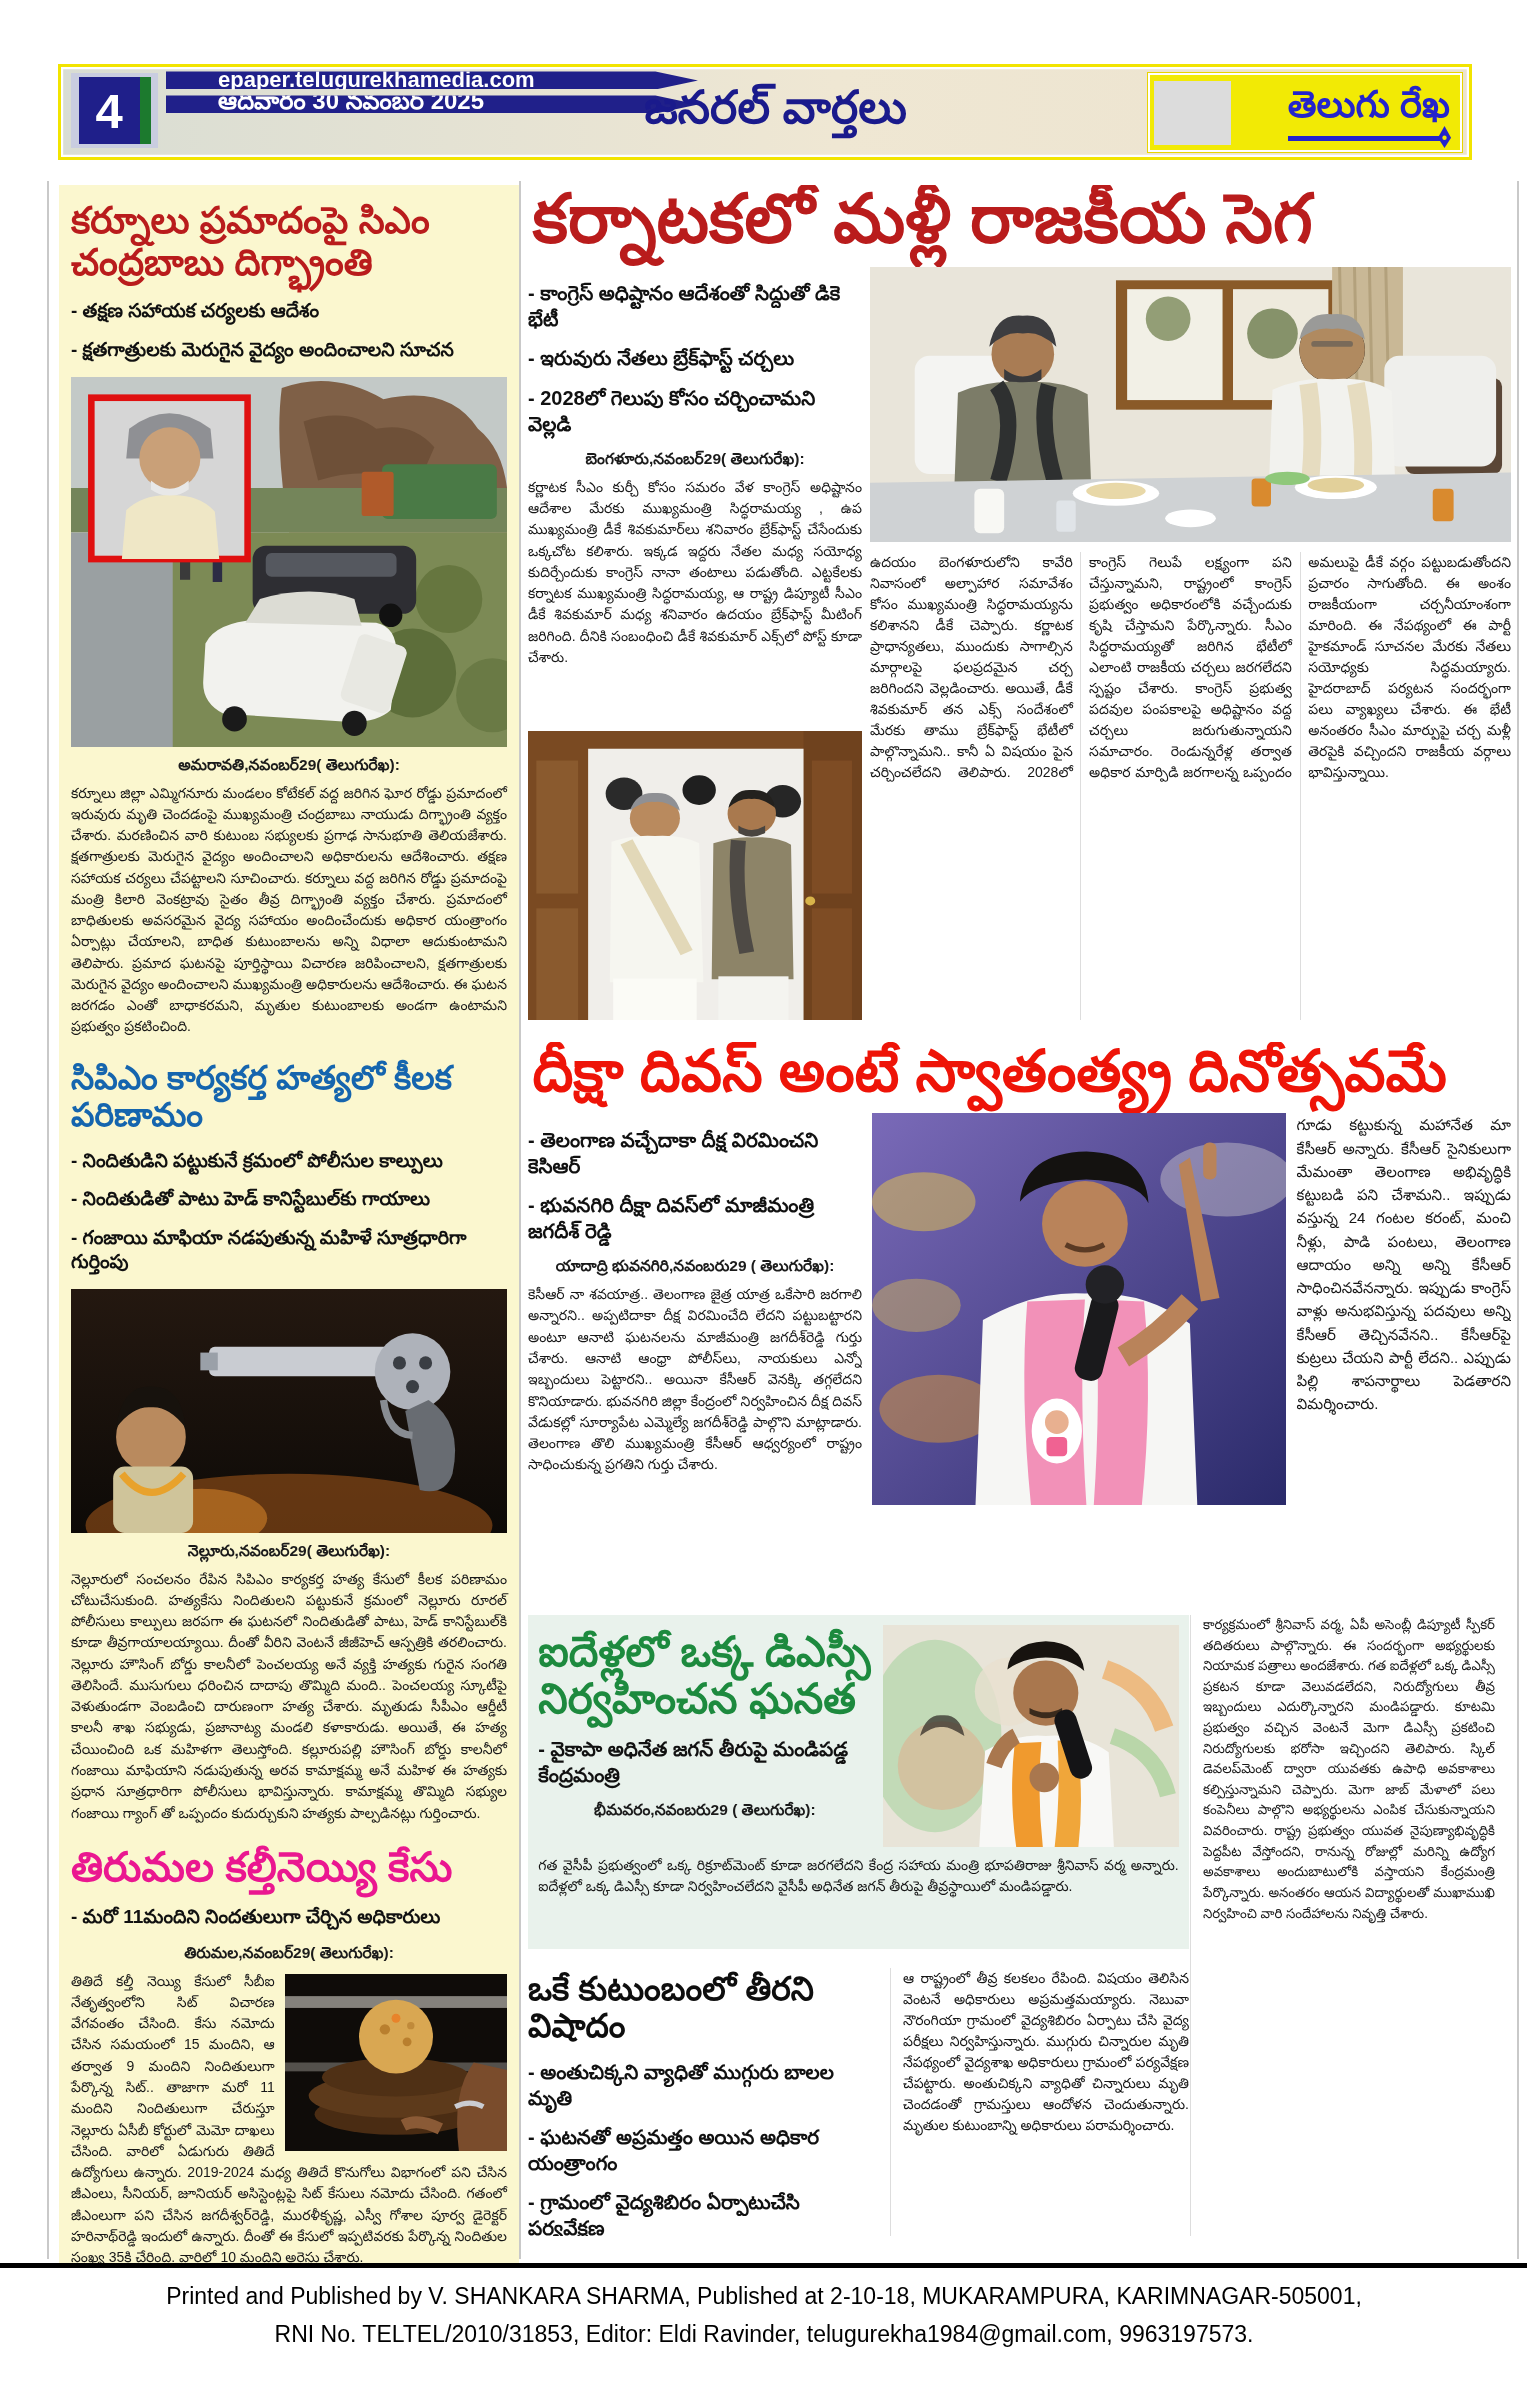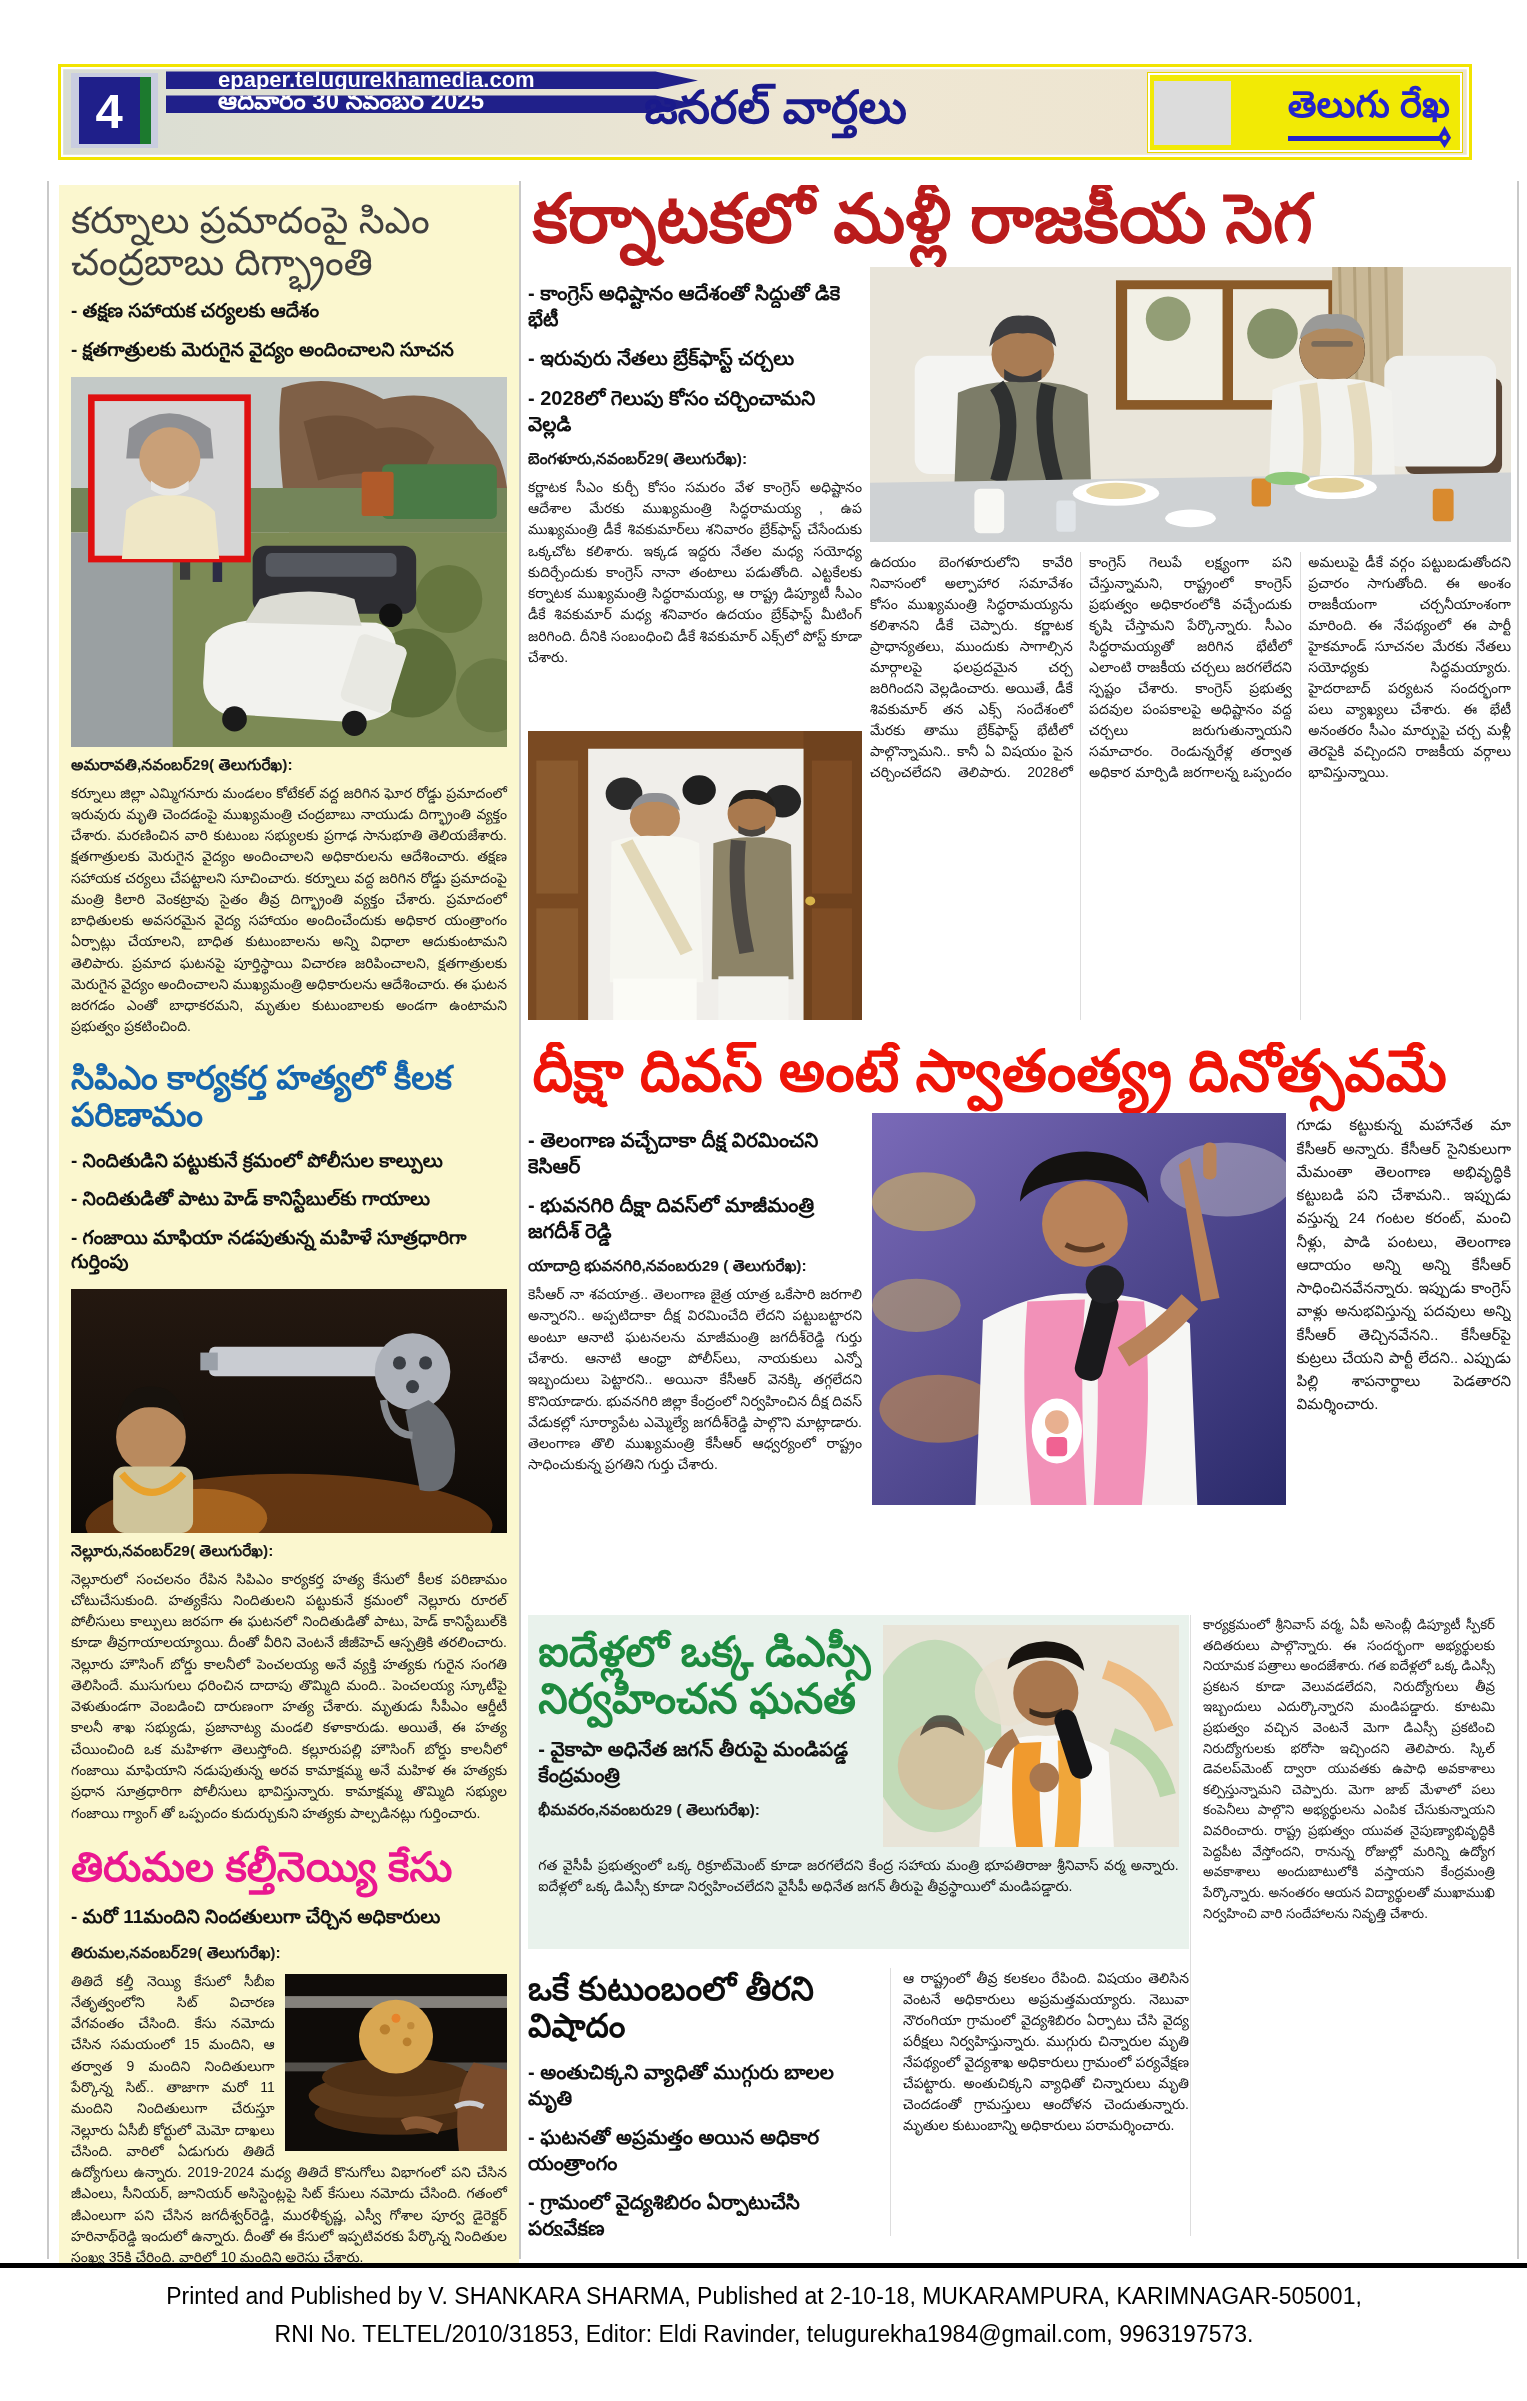--- a/index.html
+++ b/index.html
@@ -29,25 +29,25 @@
              text-decoration:none;position:relative;padding-bottom:6px;margin-left:47px;}
   .logo-underline{position:absolute;left:10.3px;right:19px;bottom:0;height:5.2px;background:#2424cc;}
   .nib{position:absolute;right:6px;bottom:-7.4px;}
 
   
   .vrule{position:absolute;top:181px;bottom:142px;width:1.5px;background:#c9c9c9;}
 
   
   .left-col{position:absolute;left:59px;top:185px;width:460px;height:2078px;
             background:#fbf7cf;padding:10.3px 12px;box-sizing:border-box;overflow:hidden;}
-  .h-black{font-size:37px;font-weight:normal;color:#404040;line-height:1.14;margin:4.4px 0 13.3px;}
+  .h-black{font-size:37px;font-weight:bold;color:#b91c1c;line-height:1.14;margin:4.4px 0 13.3px;}
   .h-blue{font-size:33px;font-weight:bold;color:#1565ae;line-height:1.12;margin:22px 0 10.3px;}
   .h-pink{font-size:41px;font-weight:bold;color:#ea1790;line-height:1.1;margin:21px 0 10.3px;}
   .bullet{font-size:19px;font-weight:bold;color:#111;margin:15px 0;line-height:1.25;}
-  .dateline{font-weight:bold;font-size:15.5px;margin:9px 0 6px;color:#1b1b1b;}
+  .dateline{text-align:center;font-weight:bold;font-size:15.5px;margin:9px 0 6px;color:#1b1b1b;}
   .body{font-size:14px;line-height:1.52;text-align:justify;color:#181818;}
   .photo{width:100%;overflow:hidden;}
   .photo svg{display:block;width:100%;height:100%;}
   .pA{height:370px;margin:4.4px 0 3px;}
   .pF{height:244px;margin:3px 0 1.5px;}
   .pG{float:right;width:222px;height:177px;margin:3px 0 6px 10.3px;}
 
   
   .center{position:absolute;left:528px;top:185px;width:983px;}
   .h-red-xl{font-size:68px;font-weight:bold;color:#b91c1c;line-height:.98;margin:0 0 15px 4.4px;white-space:nowrap;}

